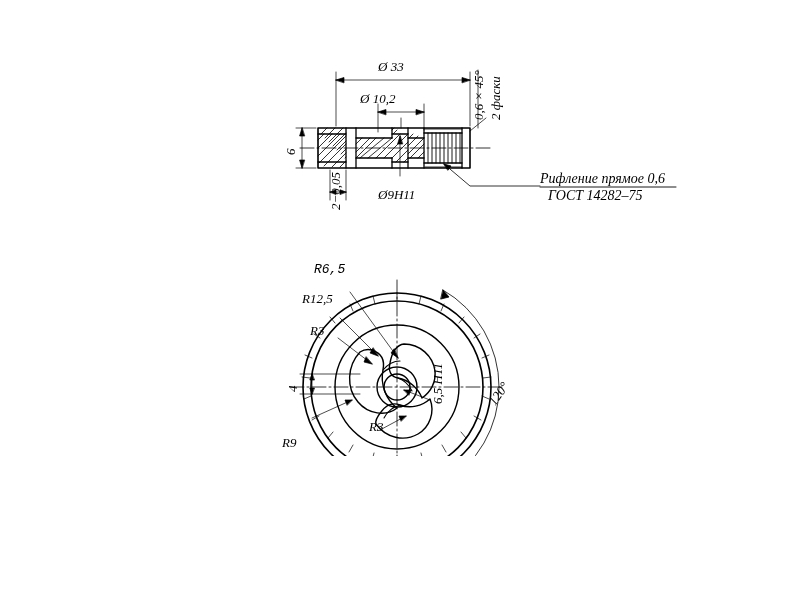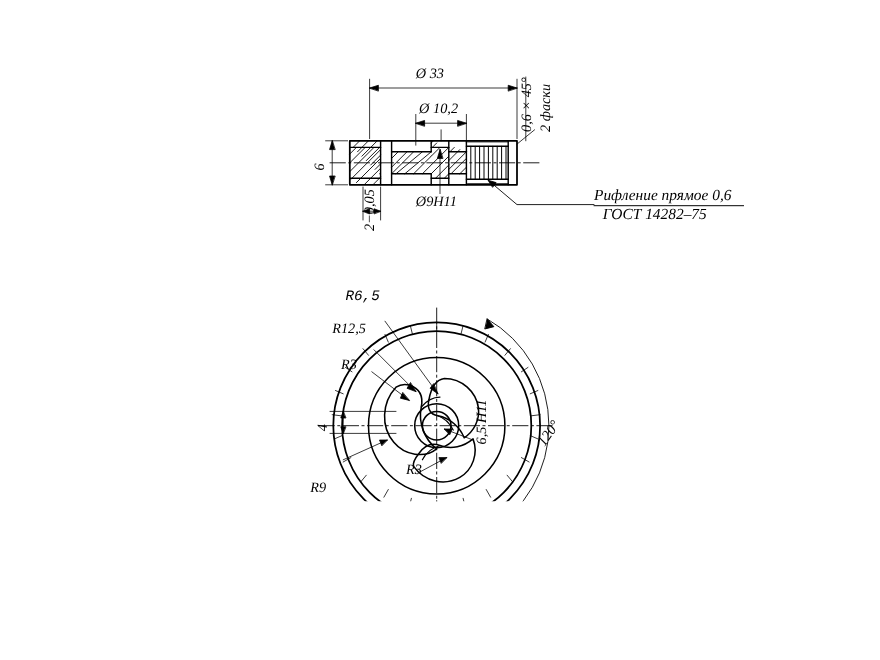--- a/index.html
+++ b/index.html
@@ -284,22 +284,22 @@
         <path d="M300,394 L360,394"></path>
         <path d="M312,374 L312,394"></path>
         <path d="M312,374 L309.8,380 L314.2,380 Z" fill="#000"></path>
         <path d="M312,394 L309.8,388 L314.2,388 Z" fill="#000"></path>
       </g>
 
     </g>
   </svg>
 
   <div class="lbl" style="left:378px; top:60px;">Ø 33</div>
-  <div class="lbl" style="left:381px; top:92px;">Ø 10,2</div>
-  <div class="lbl" style="left:378px; top:176px;">Ø9H11</div>
+  <div class="lbl" style="left:360px; top:92px;">Ø 10,2</div>
+  <div class="lbl" style="left:378px; top:188px;">Ø9H11</div>
 
   <div class="lbl rot90" style="left:284px; top:155px;">6</div>
   <div class="lbl rot90" style="left:329px; top:210px;">2−0,05</div>
 
   <div class="lbl rot90" style="left:472px; top:120px;">0,6 × 45°</div>
   <div class="lbl rot90" style="left:489px; top:120px;">2 фаски</div>
 
   <div class="lbl script" style="left:540px; top:172px;">Рифление прямое 0,6</div>
   <div class="lbl script" style="left:548px; top:189px;">ГОСТ 14282–75</div>
 

